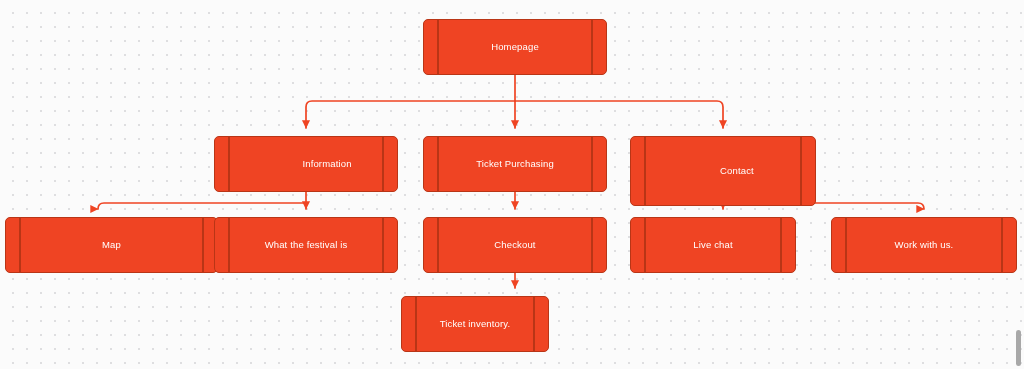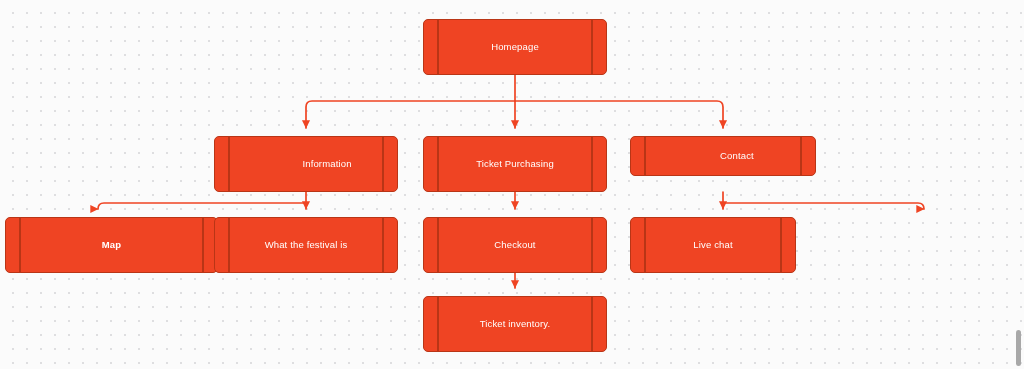--- a/index.html
+++ b/index.html
@@ -140,27 +140,27 @@
     <span class="bar-right"></span>
     <span class="label">Information</span>
   </div>
 
   <div class="node" style="left:423px; top:136px; width:184px; height:56px;">
     <span class="bar-left"></span>
     <span class="bar-right"></span>
     <span class="label">Ticket Purchasing</span>
   </div>
 
-  <div class="node" style="left:630px; top:136px; width:186px; height:40px;padding-left:28px;">
+  <div class="node" style="left:630px; top:136px; width:186px; height:70px;padding-left:28px;">
     <span class="bar-left"></span>
     <span class="bar-right"></span>
     <span class="label">Contact</span>
   </div>
 
-  <div class="node" style="left:5px; top:217px; width:213px; height:56px;font-weight:bold;">
+  <div class="node" style="left:5px; top:217px; width:213px; height:56px;">
     <span class="bar-left"></span>
     <span class="bar-right"></span>
     <span class="label">Map</span>
   </div>
 
   <div class="node" style="left:423px; top:217px; width:184px; height:56px;">
     <span class="bar-left"></span>
     <span class="bar-right"></span>
     <span class="label">Checkout</span>
   </div>
@@ -170,22 +170,27 @@
     <span class="bar-right"></span>
     <span class="label">What the festival is</span>
   </div>
 
   <div class="node" style="left:630px; top:217px; width:166px; height:56px;">
     <span class="bar-left"></span>
     <span class="bar-right"></span>
     <span class="label">Live chat</span>
   </div>
 
+  <div class="node" style="left:831px; top:217px; width:186px; height:56px;">
+    <span class="bar-left"></span>
+    <span class="bar-right"></span>
+    <span class="label">Work with us.</span>
+  </div>
 
-  <div class="node" style="left:423px; top:296px; width:184px; height:56px;">
+  <div class="node" style="left:401px; top:296px; width:148px; height:56px;">
     <span class="bar-left"></span>
     <span class="bar-right"></span>
     <span class="label">Ticket inventory.</span>
   </div>
 
   <div id="vscroll-track">
     <div id="vscroll-thumb"></div>
   </div>
 
 </div>

